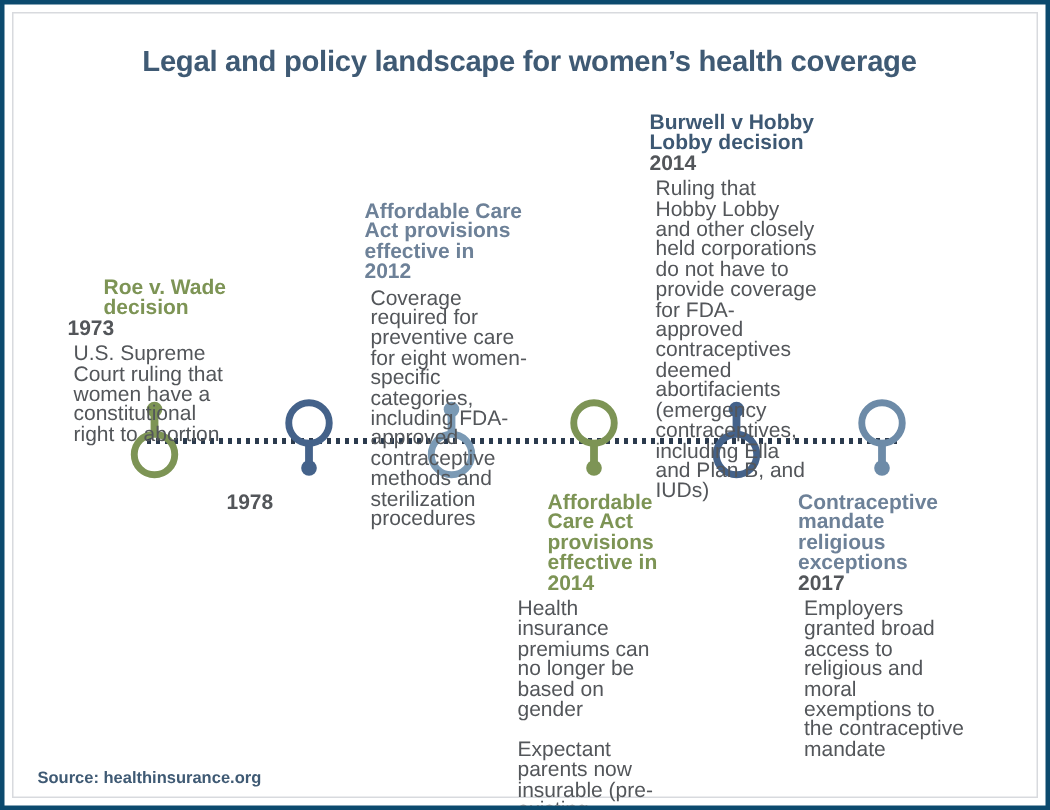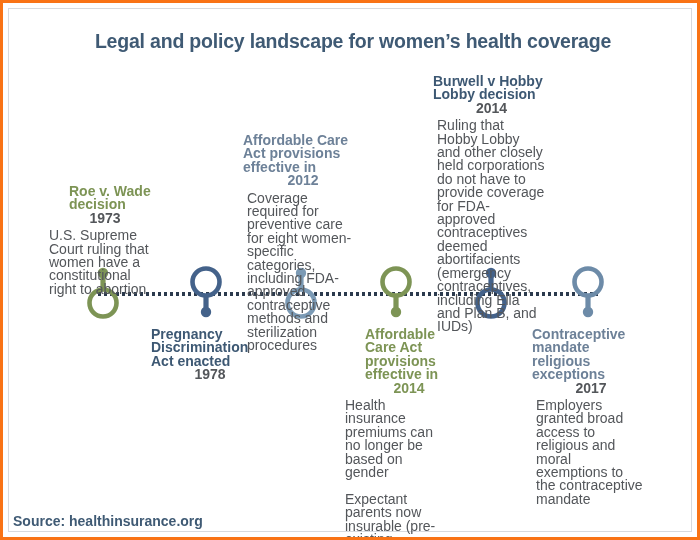--- a/index.html
+++ b/index.html
@@ -9,21 +9,21 @@
   }
   body {
     font-family: "Liberation Sans", sans-serif;
   }
   .canvas {
     position: relative;
     width: 700px;
     height: 540px;
     background: #ffffff;
     box-sizing: border-box;
-    border: 3px solid #f97316;
+    border: 3px solid #0c4a6e;
     overflow: hidden;
   }
   .inner-frame {
     position: absolute;
     left: 5px;
     top: 5px;
     right: 5px;
     bottom: 5px;
     border: 1px solid #d8dade;
     pointer-events: none;
@@ -67,38 +67,37 @@
     font-size: 14px;
     line-height: 13.4px;
   }
   .block .head {
     font-weight: bold;
     display: block;
   }
   .block .year {
     font-weight: bold;
     display: block;
-    text-align: center;
   }
   .block p {
     margin: 4px;
   }
   .block p + p {
     margin-top: 13.4px;
   }
   .head-green { color: #7d9455; padding-left: 24px; }
   .head-navy  { color: #3d5873; }
   .head-slate { color: #6d8198; }
   .year-navy  { color: #53565a; }
 
   .source {
     position: absolute;
-    left: 10px;
+    left: 22px;
     top: 510px;
-    font-size: 14px;
+    font-size: 11px;
     font-weight: bold;
     color: #3f5a74;
   }
 </style>
 </head>
 <body>
 
 <div class="canvas">
 
   <div class="inner-frame"></div>
@@ -167,21 +166,20 @@
     <p>Coverage required for preventive care for eight women-specific categories, including FDA-approved contraceptive methods and sterilization procedures</p>
   </div>
 
   <div class="block" style="left:430px; top:72px; width:117px;">
     <span class="head head-navy">Burwell v Hobby Lobby decision</span>
     <span class="year year-navy">2014</span>
     <p>Ruling that Hobby Lobby and other closely held corporations do not have to provide coverage for FDA-approved contraceptives deemed abortifacients (emergency contraceptives, including Ella and Plan B, and IUDs)</p>
   </div>
 
   <div class="block" style="left:148px; top:325px; width:118px;">
-    <span class="head head-navy">Pregnancy Discrimination Act enacted</span>
     <span class="year year-navy">1978</span>
   </div>
 
   <div class="block" style="left:338px; top:325px; width:112px;">
     <span class="head head-green">Affordable Care Act provisions effective in</span>
     <span class="year head-green">2014</span>
     <p>Health insurance premiums can no longer be based on gender</p>
     <p>Expectant parents now insurable (pre-existing conditions no longer determine coverage eligibility)</p>
   </div>
 

